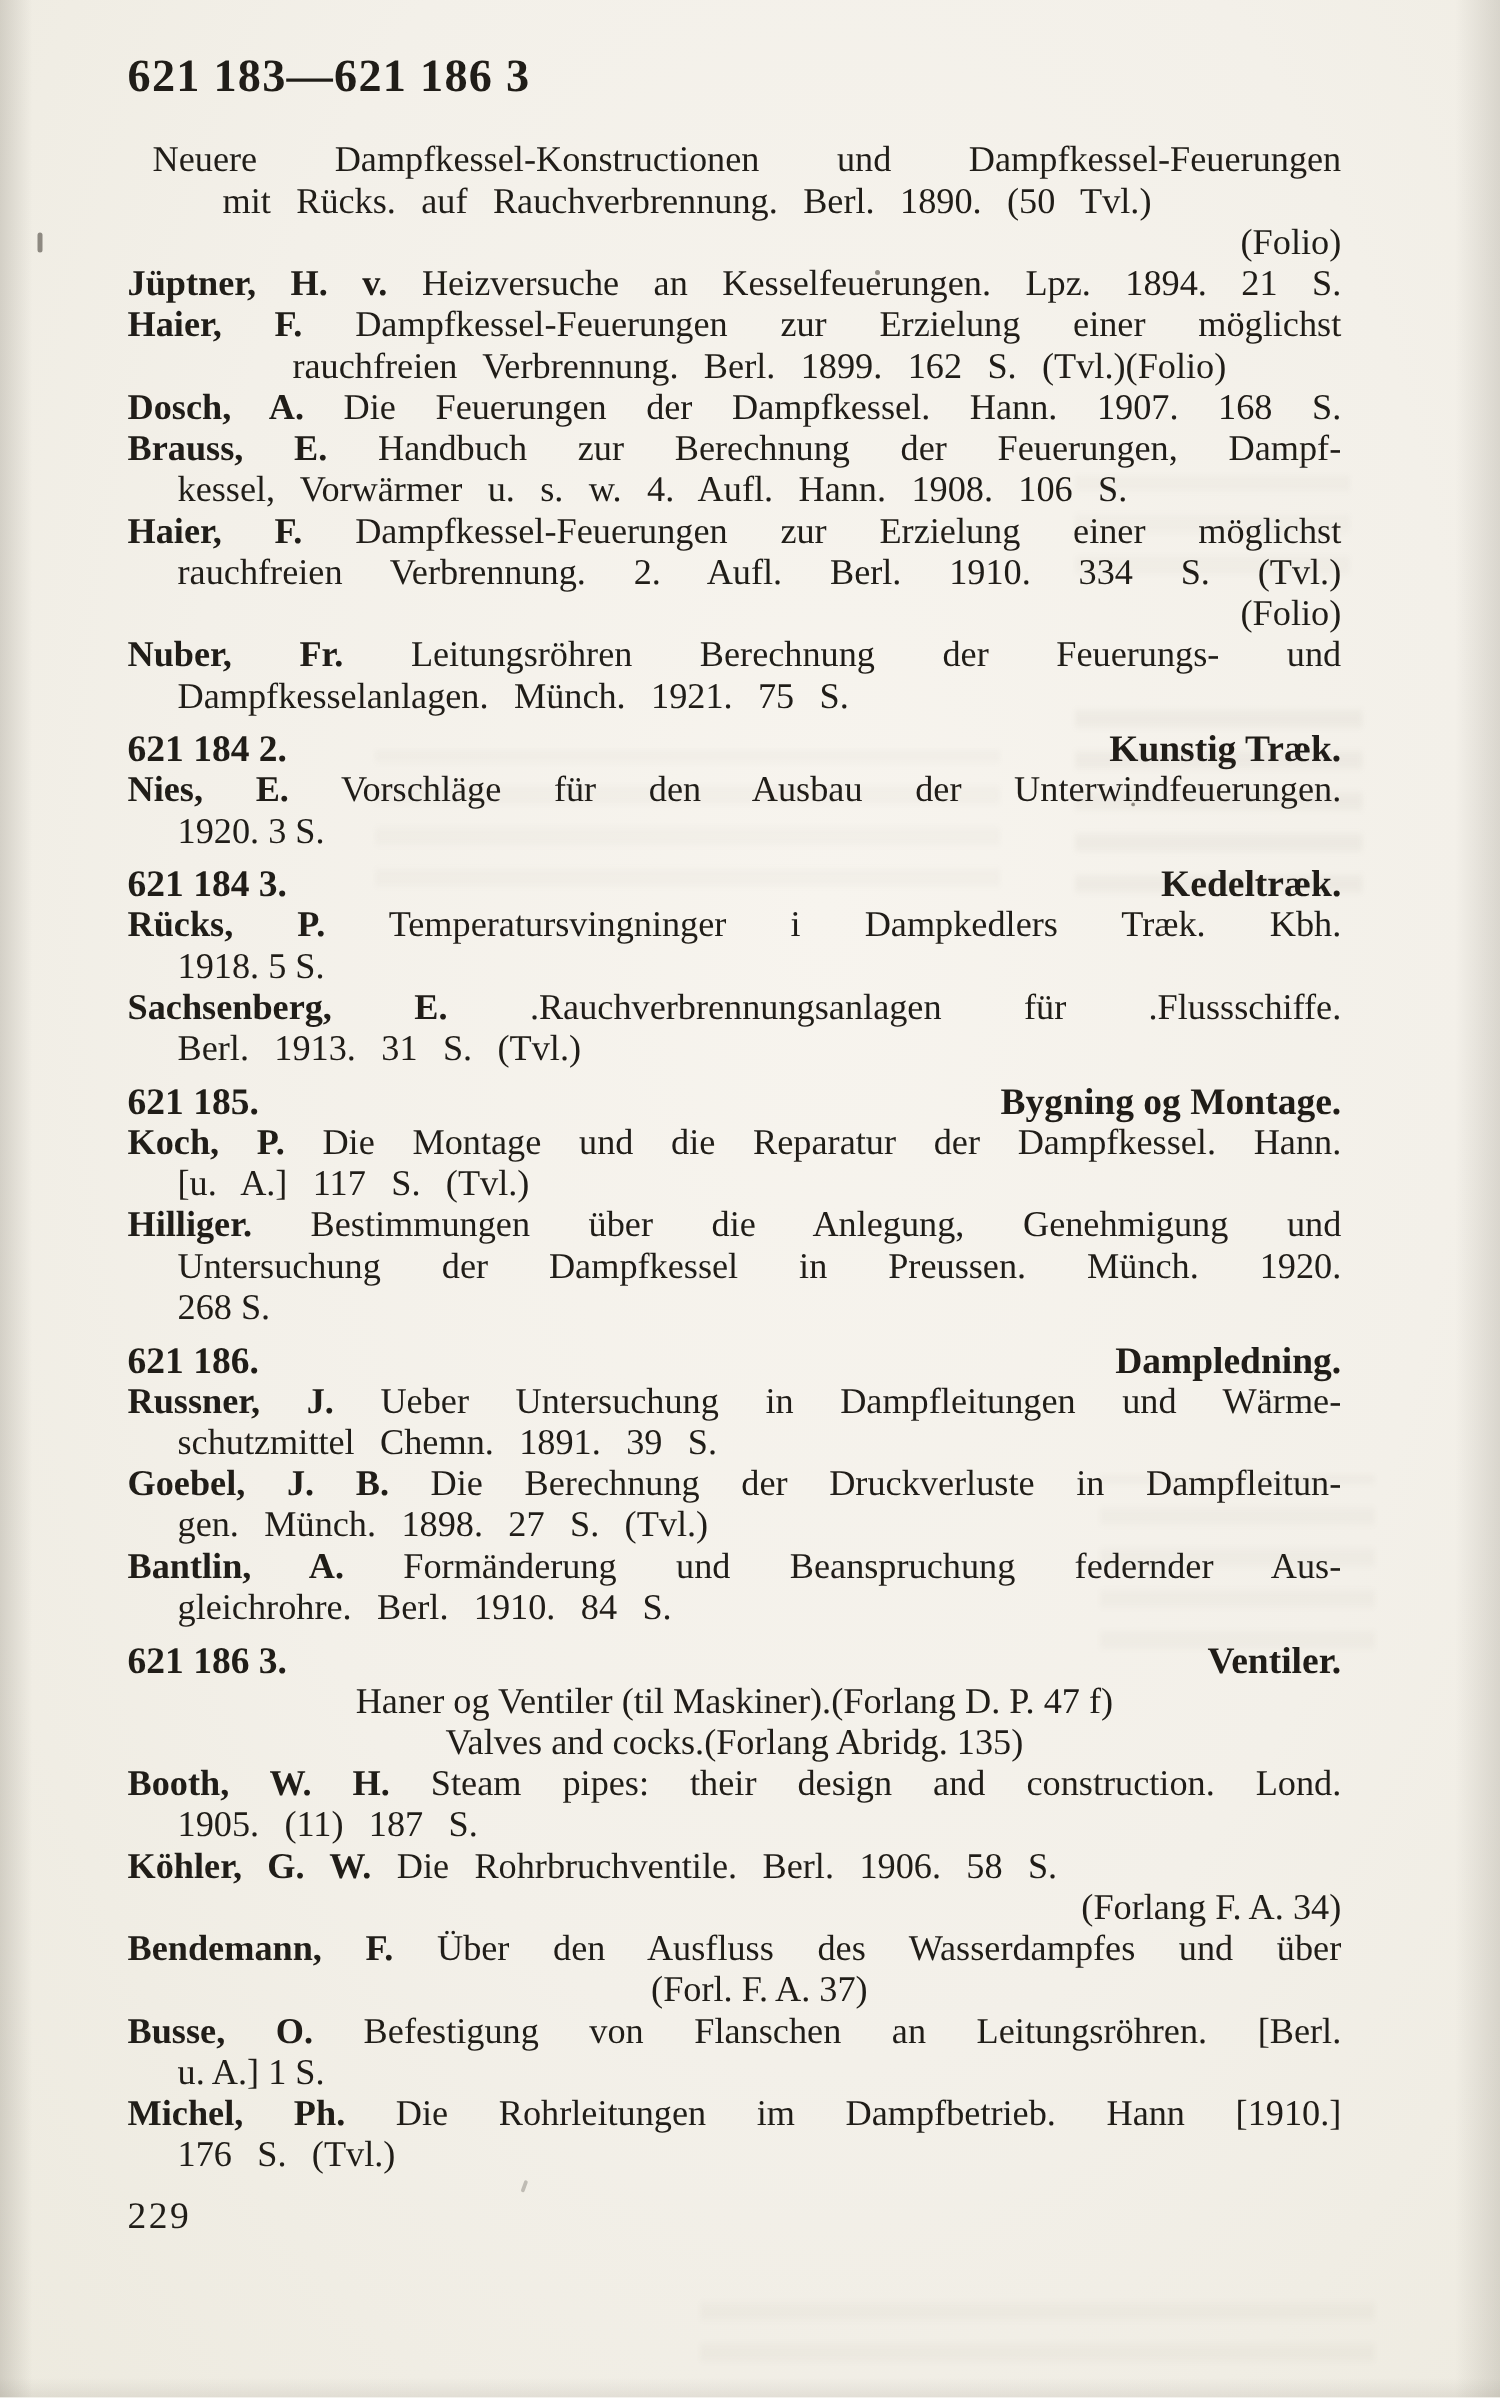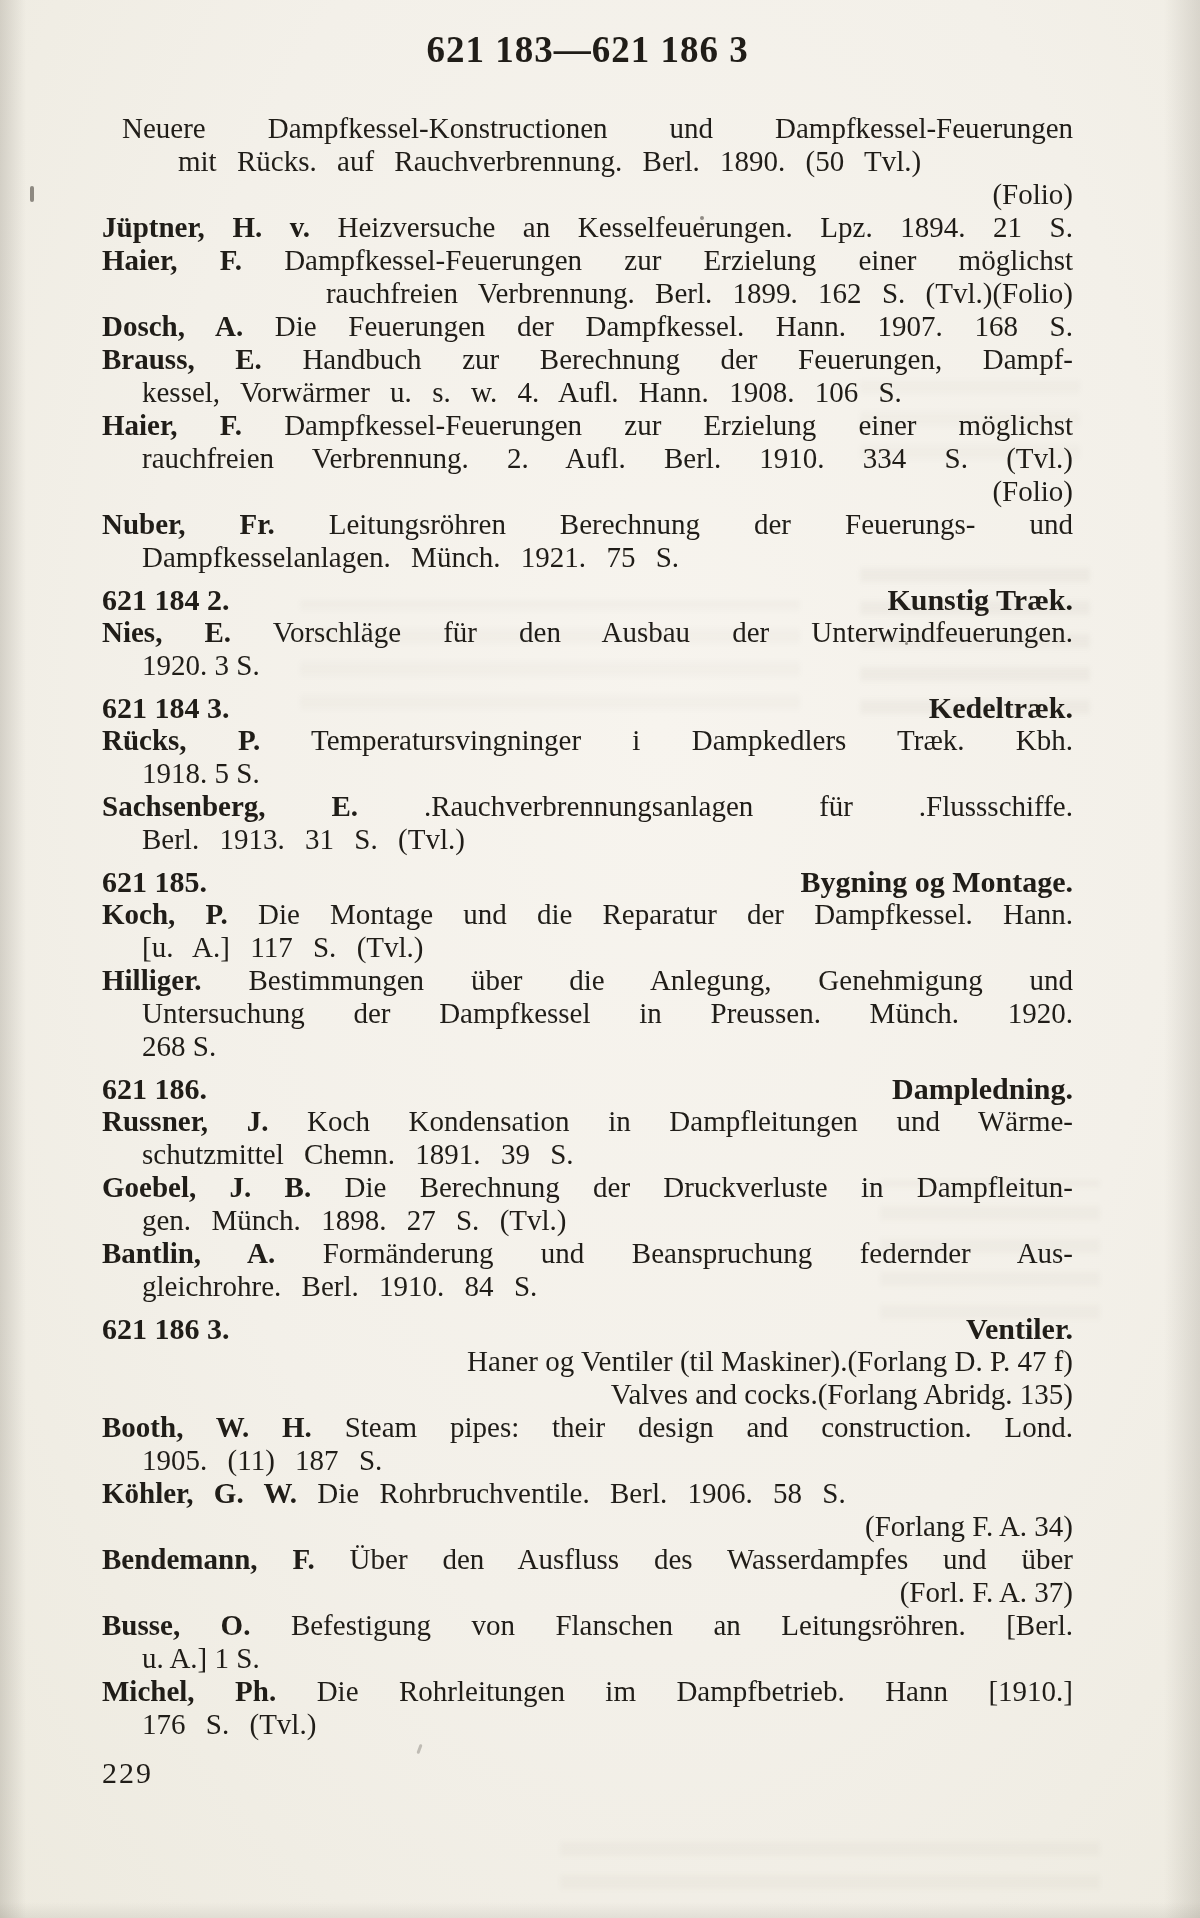--- a/index.html
+++ b/index.html
@@ -18,36 +18,36 @@
   .edge-right {
     position:absolute; right:0; top:0; bottom:0; width:36px; pointer-events:none;
     background:linear-gradient(270deg, rgba(95,88,76,0.17), rgba(95,88,76,0));
   }
   .edge-bottom {
     position:absolute; left:0; right:0; bottom:0; height:16px; pointer-events:none;
     background:linear-gradient(0deg, rgba(95,88,76,0.10), rgba(95,88,76,0));
   }
 
   .running-head {
-    position:absolute; left:102px; top:30px; width:971px;
-    text-align:center; font-weight:bold; font-size:37px; line-height:40px;
+    position:absolute; left:102px; top:42px; width:971px;
+    text-align:left; font-weight:bold; font-size:37px; line-height:40px;
     letter-spacing:1px;
   }
 
   .text-block {
     position:absolute; left:102px; top:112px; width:971px;
     font-size:29px; line-height:33px;
   }
   .line { min-height:33px; }
   .indent-title { padding-left:20px; }
   .indent-cont  { padding-left:40px; }
   .indent-deep  { padding-left:76px; }
   .stretch { text-align:justify; text-align-last:justify; }
   .loose { word-spacing:0.45em; }
-  .split { display:flex; justify-content:flex-end; }
+  .split { display:flex; justify-content:center; }
   .right-only { text-align:right; }
   .heading { display:flex; justify-content:space-between; font-weight:bold; font-size:30px; margin-top:9px; }
   .author { font-weight:bold; }
 
   .page-number {
     position:absolute; left:102px; top:1756px; width:971px;
     text-align:left; font-size:30px; letter-spacing:2px;
   }
 
   
@@ -116,21 +116,21 @@
     </div>
     <div class="line stretch"><span class="author">Koch, P.</span> <span>Die Montage und die Reparatur der Dampfkessel. Hann.</span></div>
     <div class="line indent-cont loose"><span>[u. A.] 117 S. (Tvl.)</span></div>
     <div class="line stretch"><span class="author">Hilliger.</span> <span>Bestimmungen über die Anlegung, Genehmigung und</span></div>
     <div class="line indent-cont stretch"><span>Untersuchung der Dampfkessel in Preussen. Münch. 1920.</span></div>
     <div class="line indent-cont"><span>268 S.</span></div>
     <div class="line heading">
       <span>621 186.</span>
       <span>Dampledning.</span>
     </div>
-    <div class="line stretch"><span class="author">Russner, J.</span> <span>Koch Kondensation in Dampfleitungen und Wärme-</span></div>
+    <div class="line stretch"><span class="author">Russner, J.</span> <span>Ueber Untersuchung in Dampfleitungen und Wärme-</span></div>
     <div class="line indent-cont loose"><span>schutzmittel Chemn. 1891. 39 S.</span></div>
     <div class="line stretch"><span class="author">Goebel, J. B.</span> <span>Die Berechnung der Druckverluste in Dampfleitun-</span></div>
     <div class="line indent-cont loose"><span>gen. Münch. 1898. 27 S. (Tvl.)</span></div>
     <div class="line stretch"><span class="author">Bantlin, A.</span> <span>Formänderung und Beanspruchung federnder Aus-</span></div>
     <div class="line indent-cont loose"><span>gleichrohre. Berl. 1910. 84 S.</span></div>
     <div class="line heading">
       <span>621 186 3.</span>
       <span>Ventiler.</span>
     </div>
     <div class="line split">

